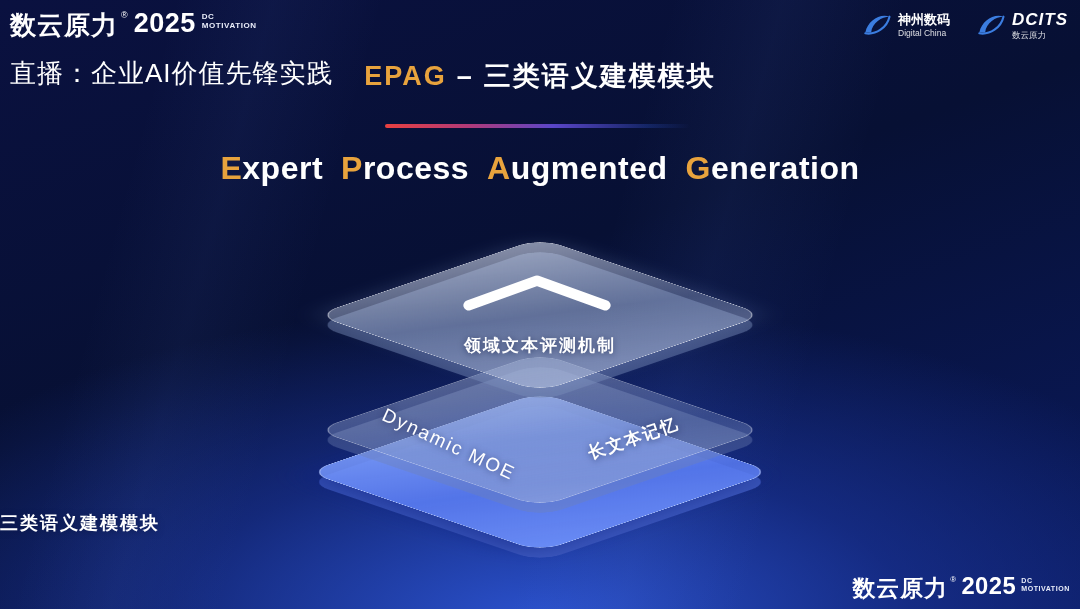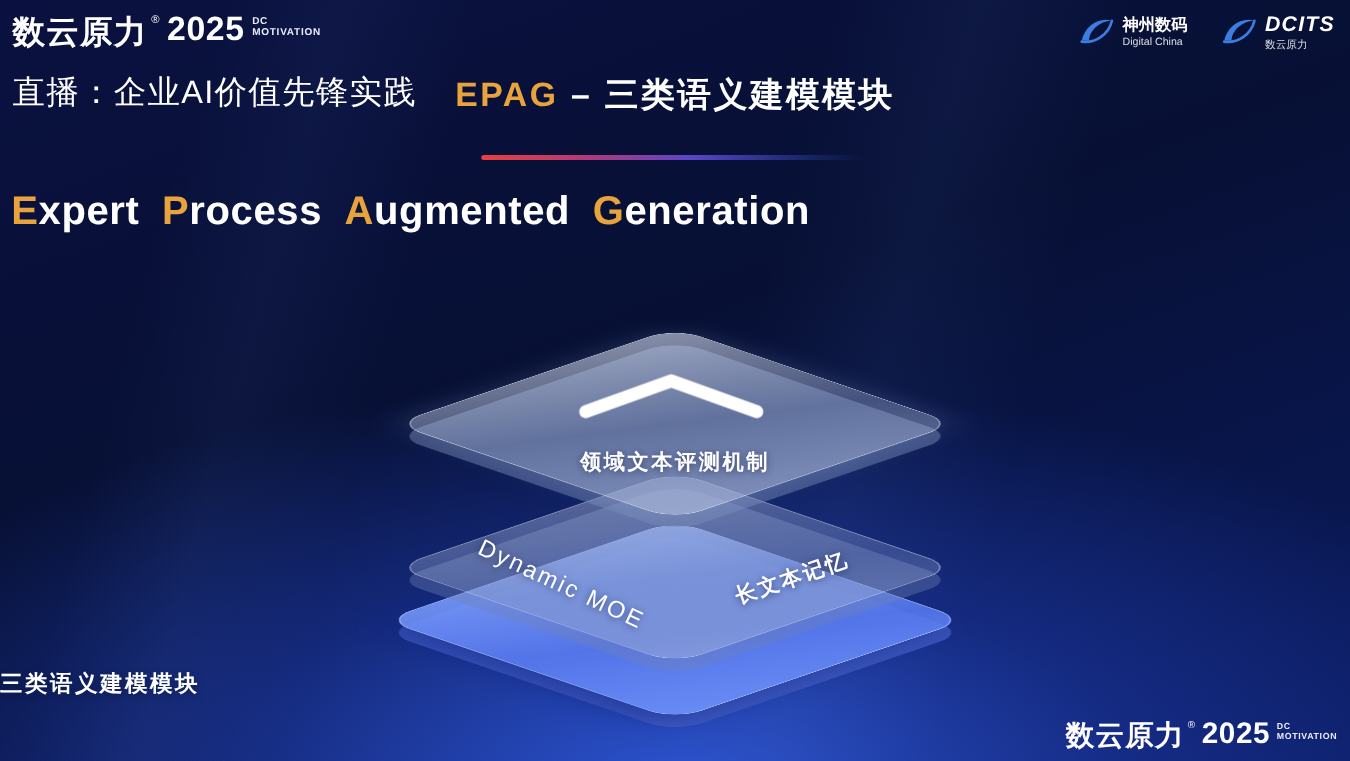--- a/index.html
+++ b/index.html
@@ -43,26 +43,26 @@
   .partner-icon{ width:30px; height:30px; flex:0 0 auto; }
   .partner-text{ display:flex; flex-direction:column; line-height:1.2; }
   .partner-name{ font-size:13px; font-weight:700; }
   .partner-sub{ font-size:8.5px; color:rgba(255,255,255,0.85); }
   .partner-dcits .partner-name{ font-style:italic; font-size:17px; letter-spacing:1px; }
 
   .gradient-line{ position:absolute; top:124px; left:calc(50% - 155px); width:305px; height:4px; border-radius:2px;
     background:linear-gradient(90deg,#e84040 0%,#b03a7a 28%,#5a46c8 55%,rgba(50,90,220,0.28) 86%,rgba(50,90,220,0) 100%); }
 
   
-  .headline{ position:absolute; top:150px; left:0; right:0; text-align:left;
+  .headline{ position:absolute; top:150px; left:0; right:0; text-align:center;
              font-size:32px; font-weight:600; letter-spacing:0.5px; }
   .headline .word{ margin:0 9px; }
 
   
-  .stack{ position:absolute; inset:0;margin-top:24px; }
+  .stack{ position:absolute; inset:0; }
   .layer{ position:absolute; }
   .face{ position:absolute; inset:0; border-radius:30px;
          transform:rotateX(70deg) rotateZ(45deg); }
   .face.under{ transform:translateY(10px) rotateX(70deg) rotateZ(45deg); }
 
   .layer-top{ left:381px; top:156px; width:318px; height:318px; z-index:3; }
   .layer-mid{ left:381px; top:271px; width:318px; height:318px; z-index:2; }
   .layer-bottom{ left:375px; top:307px; width:330px; height:330px; z-index:1; }
 
   .layer-top .face.main{

